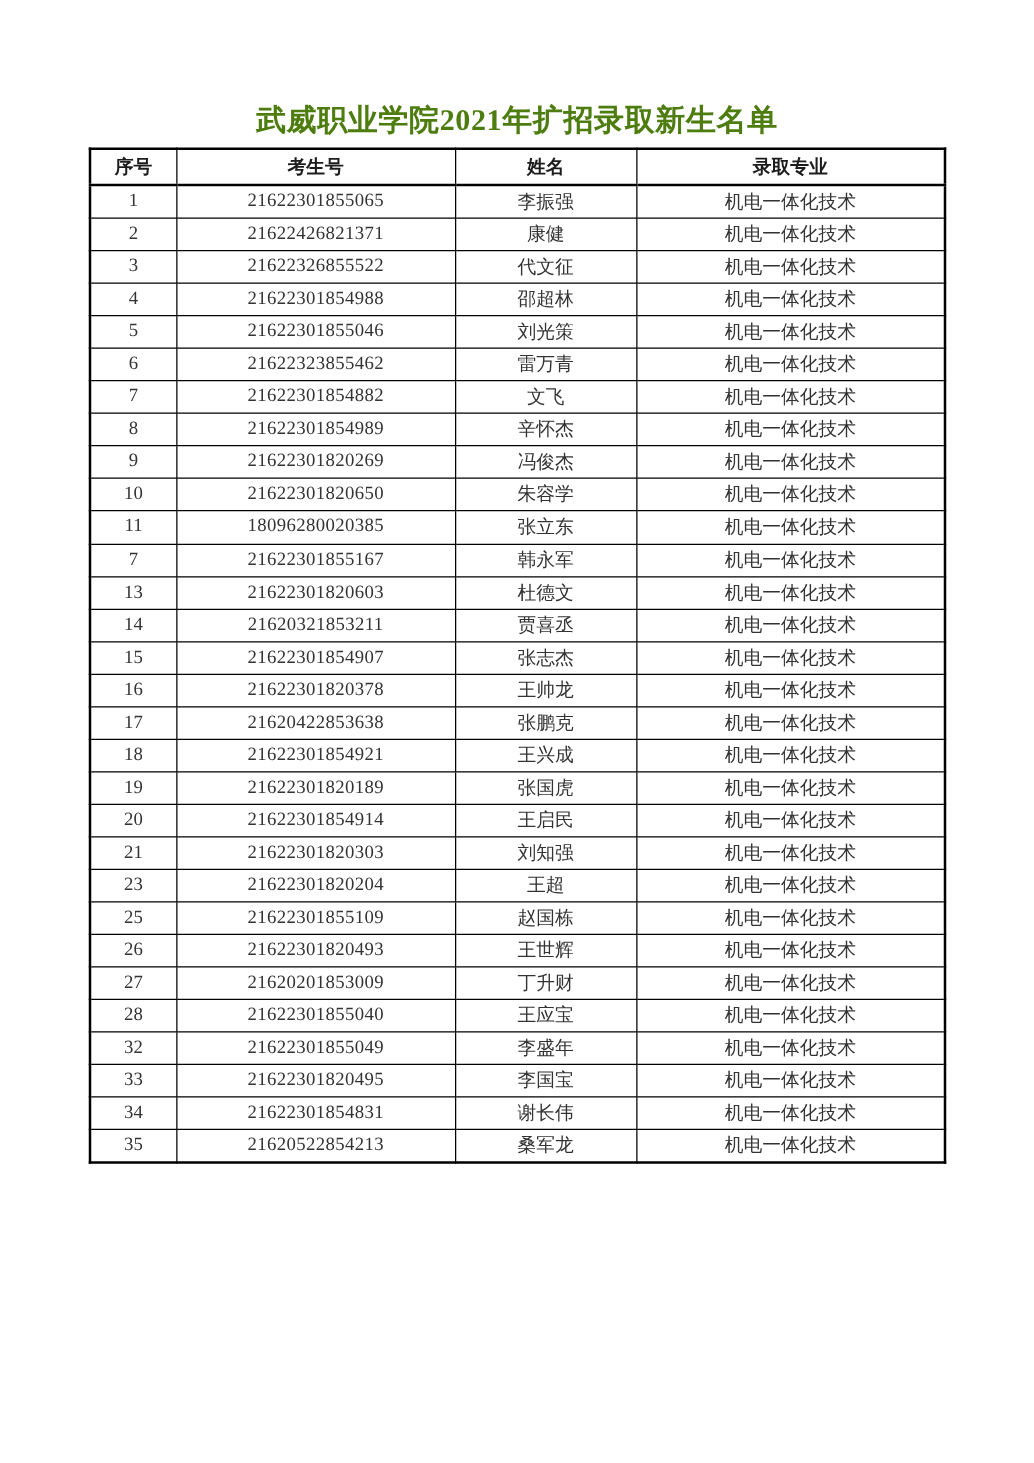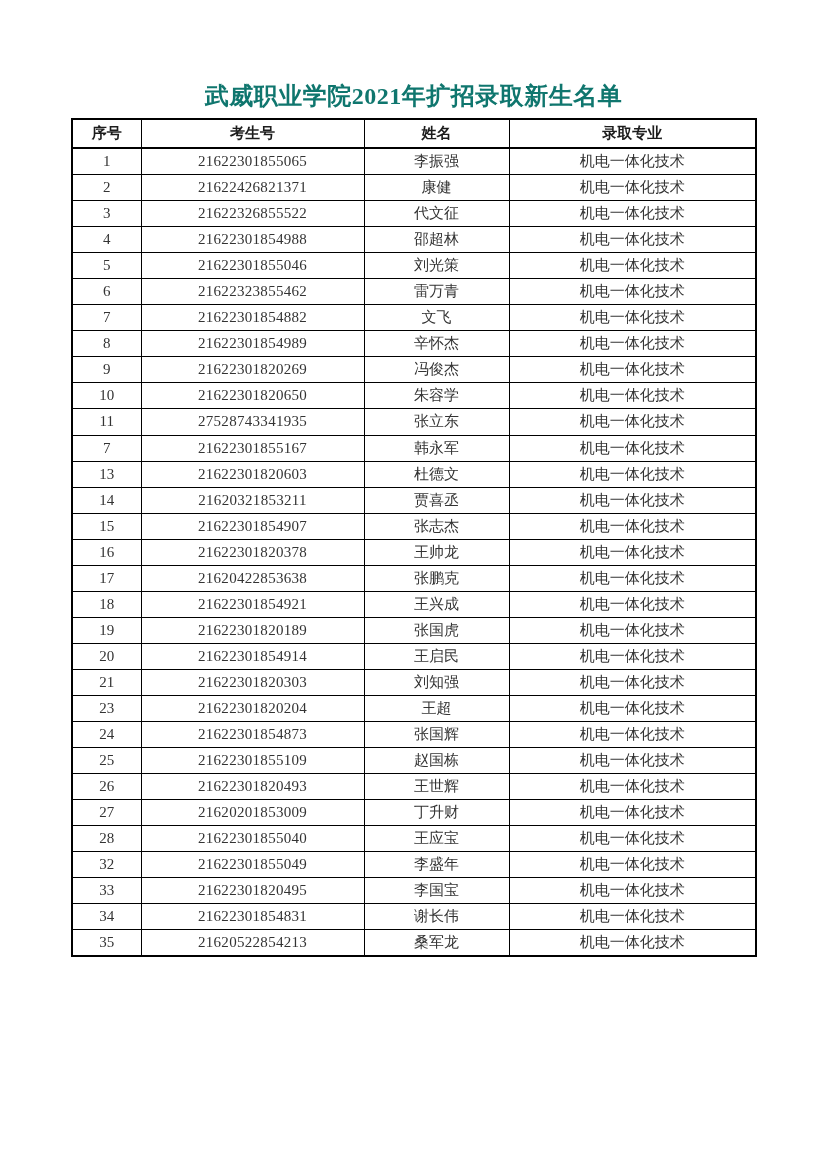--- a/index.html
+++ b/index.html
@@ -21,21 +21,21 @@
     background: #ffffff;
   }
   .page-title {
     position: absolute;
     top: 80px;
     left: 0;
     width: 100%;
     text-align: center;
     font-size: 24px;
     font-weight: bold;
-    color: #0f766e;
+    color: #4d7c0f;
     letter-spacing: 0.5px;
     margin: 0;
   }
   .table-wrap {
     position: absolute;
     left: 71px;
     top: 118px;
     width: 686px;
   }
   table.roster {
@@ -151,21 +151,21 @@
     <td class="cell-major">机电一体化技术</td>
   </tr>
           <tr>
     <td class="cell-index">10</td>
     <td class="cell-candidate-id">21622301820650</td>
     <td class="cell-name">朱容学</td>
     <td class="cell-major">机电一体化技术</td>
   </tr>
           <tr>
     <td class="cell-index">11</td>
-    <td class="cell-candidate-id">27528743341935</td>
+    <td class="cell-candidate-id">18096280020385</td>
     <td class="cell-name">张立东</td>
     <td class="cell-major">机电一体化技术</td>
   </tr>
           <tr>
     <td class="cell-index">7</td>
     <td class="cell-candidate-id">21622301855167</td>
     <td class="cell-name">韩永军</td>
     <td class="cell-major">机电一体化技术</td>
   </tr>
           <tr>
@@ -222,26 +222,20 @@
     <td class="cell-name">刘知强</td>
     <td class="cell-major">机电一体化技术</td>
   </tr>
           <tr>
     <td class="cell-index">23</td>
     <td class="cell-candidate-id">21622301820204</td>
     <td class="cell-name">王超</td>
     <td class="cell-major">机电一体化技术</td>
   </tr>
           <tr>
-    <td class="cell-index">24</td>
-    <td class="cell-candidate-id">21622301854873</td>
-    <td class="cell-name">张国辉</td>
-    <td class="cell-major">机电一体化技术</td>
-  </tr>
-          <tr>
     <td class="cell-index">25</td>
     <td class="cell-candidate-id">21622301855109</td>
     <td class="cell-name">赵国栋</td>
     <td class="cell-major">机电一体化技术</td>
   </tr>
           <tr>
     <td class="cell-index">26</td>
     <td class="cell-candidate-id">21622301820493</td>
     <td class="cell-name">王世辉</td>
     <td class="cell-major">机电一体化技术</td>

